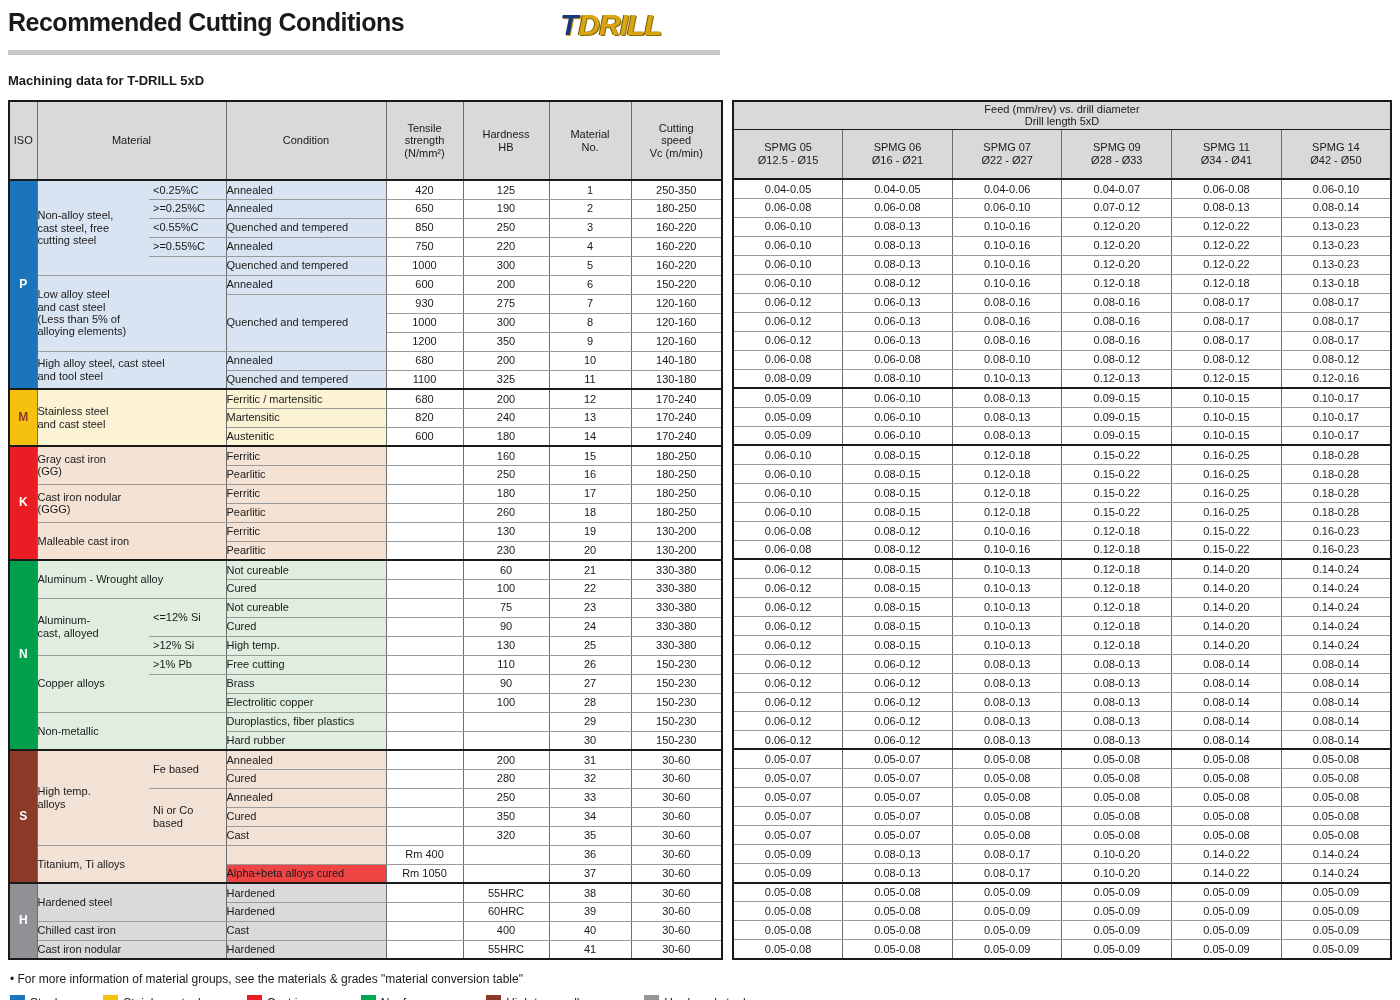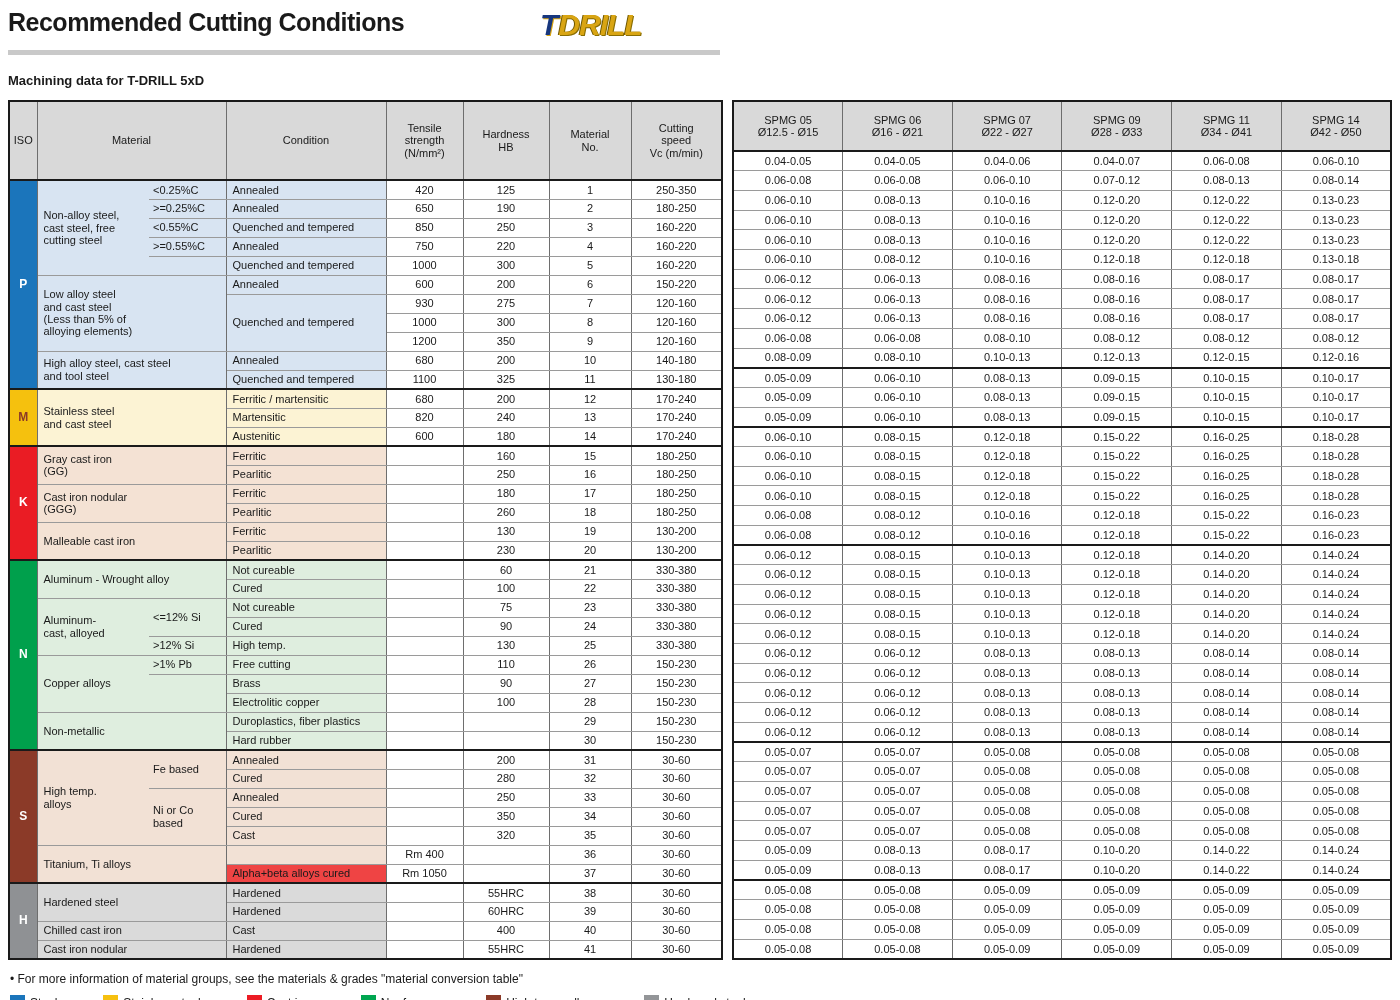--- a/index.html
+++ b/index.html
@@ -2,21 +2,21 @@
 <html><head>
 <meta charset="utf-8">
 <style>
   * { box-sizing: border-box; margin: 0; padding: 0; }
   html,body { width: 1400px; height: 1000px; background: #ffffff; font-family: "Liberation Sans", sans-serif; color: #1a1a1a; }
   .page { position: relative; width: 1400px; height: 1000px; padding: 8px; overflow: hidden; }
 
   
   .title-row { position: relative; height: 40px; }
   .page-title { font-size: 25px; font-weight: bold; letter-spacing: -0.5px; }
-  .logo { position: absolute; left: 532px; top: 0px; font-style: italic; font-weight: bold; font-size: 30px; letter-spacing: -1px; white-space: nowrap; }
+  .logo { position: absolute; left: 552px; top: 0px; font-style: italic; font-weight: bold; font-size: 30px; letter-spacing: -1px; white-space: nowrap; }
   .logo .t { color: #17377e; text-shadow: 1px 1px 0 #d9a513; margin-right: 1px; }
   .logo .drill { color: #d9a513; text-shadow: -1px 0 0 #6b5502, 1px 1px 0 #8a6e03; }
   .title-rule { width: 712px; height: 5px; background: #c9c9c9; margin-top: 2px; }
   .subtitle { font-size: 13px; font-weight: bold; margin-top: 18px; }
 
   
   .tables { display: flex; margin-top: 12px; }
   table { border-collapse: collapse; table-layout: fixed; }
   table.ltable { width: 713px; }
   table.rtable { width: 668px; margin-left: 9px; }
@@ -24,21 +24,21 @@
            border: 1px solid #6e6e6e; overflow: hidden; }
   th { background: #d9d9d9; font-weight: normal; white-space: pre-line; }
   table.ltable, table.rtable { border: 2px solid #1a1a1a; }
   thead th { border-bottom: 2px solid #1a1a1a; }
   .ltable thead th { height: 79px; }
   .rtable thead tr.feed-top th { height: 28px; border-bottom: 1px solid #1a1a1a; }
   .rtable thead tr.spmg th { height: 50px; border-bottom: 2px solid #1a1a1a; }
   tbody td { height: 19px; background: #ffffff; border-top: 1px solid #9a9a9a; border-bottom: 1px solid #9a9a9a; }
   tbody tr.gstart td { border-top: 2px solid #1a1a1a; }
   td.iso { font-weight: bold; font-size: 12px; }
-  td.mat, td.cond { text-align: left; padding-left: 6px; white-space: pre-line; }
+  td.mat, td.cond { text-align: left; white-space: pre-line; }
   td.qual { text-align: left; padding-left: 4px; border-left: 0; }
   td.mat.has-qual { border-right: 0; }
 
   
   .footnote { font-size: 12px; margin-top: 12px; margin-left: 2px; }
   .legend { display: flex; align-items: flex-start; margin-top: 9px; margin-left: 2px; }
   .legend-item { display: flex; align-items: center; margin-right: 46px; }
   .legend-swatch { width: 15px; height: 15px; margin-right: 5px; flex: 0 0 auto; }
   .legend-label { font-size: 12px; }
 </style>
@@ -413,20 +413,23 @@
             <td></td>
             <td>55HRC</td>
             <td>41</td>
             <td>30-60</td>
           </tr>
         </tbody>
     </table>
 
     <table class="rtable">
       <thead>
+        <tr class="feed-top">
+          <th colspan="6"><span>Feed (mm/rev) vs. drill diameter</span><br><span>Drill length 5xD</span></th>
+        </tr>
         <tr class="spmg" id="spmg-header-row">
             <th>SPMG 05
 Ø12.5 - Ø15</th>
             <th>SPMG 06
 Ø16 - Ø21</th>
             <th>SPMG 07
 Ø22 - Ø27</th>
             <th>SPMG 09
 Ø28 - Ø33</th>
             <th>SPMG 11

